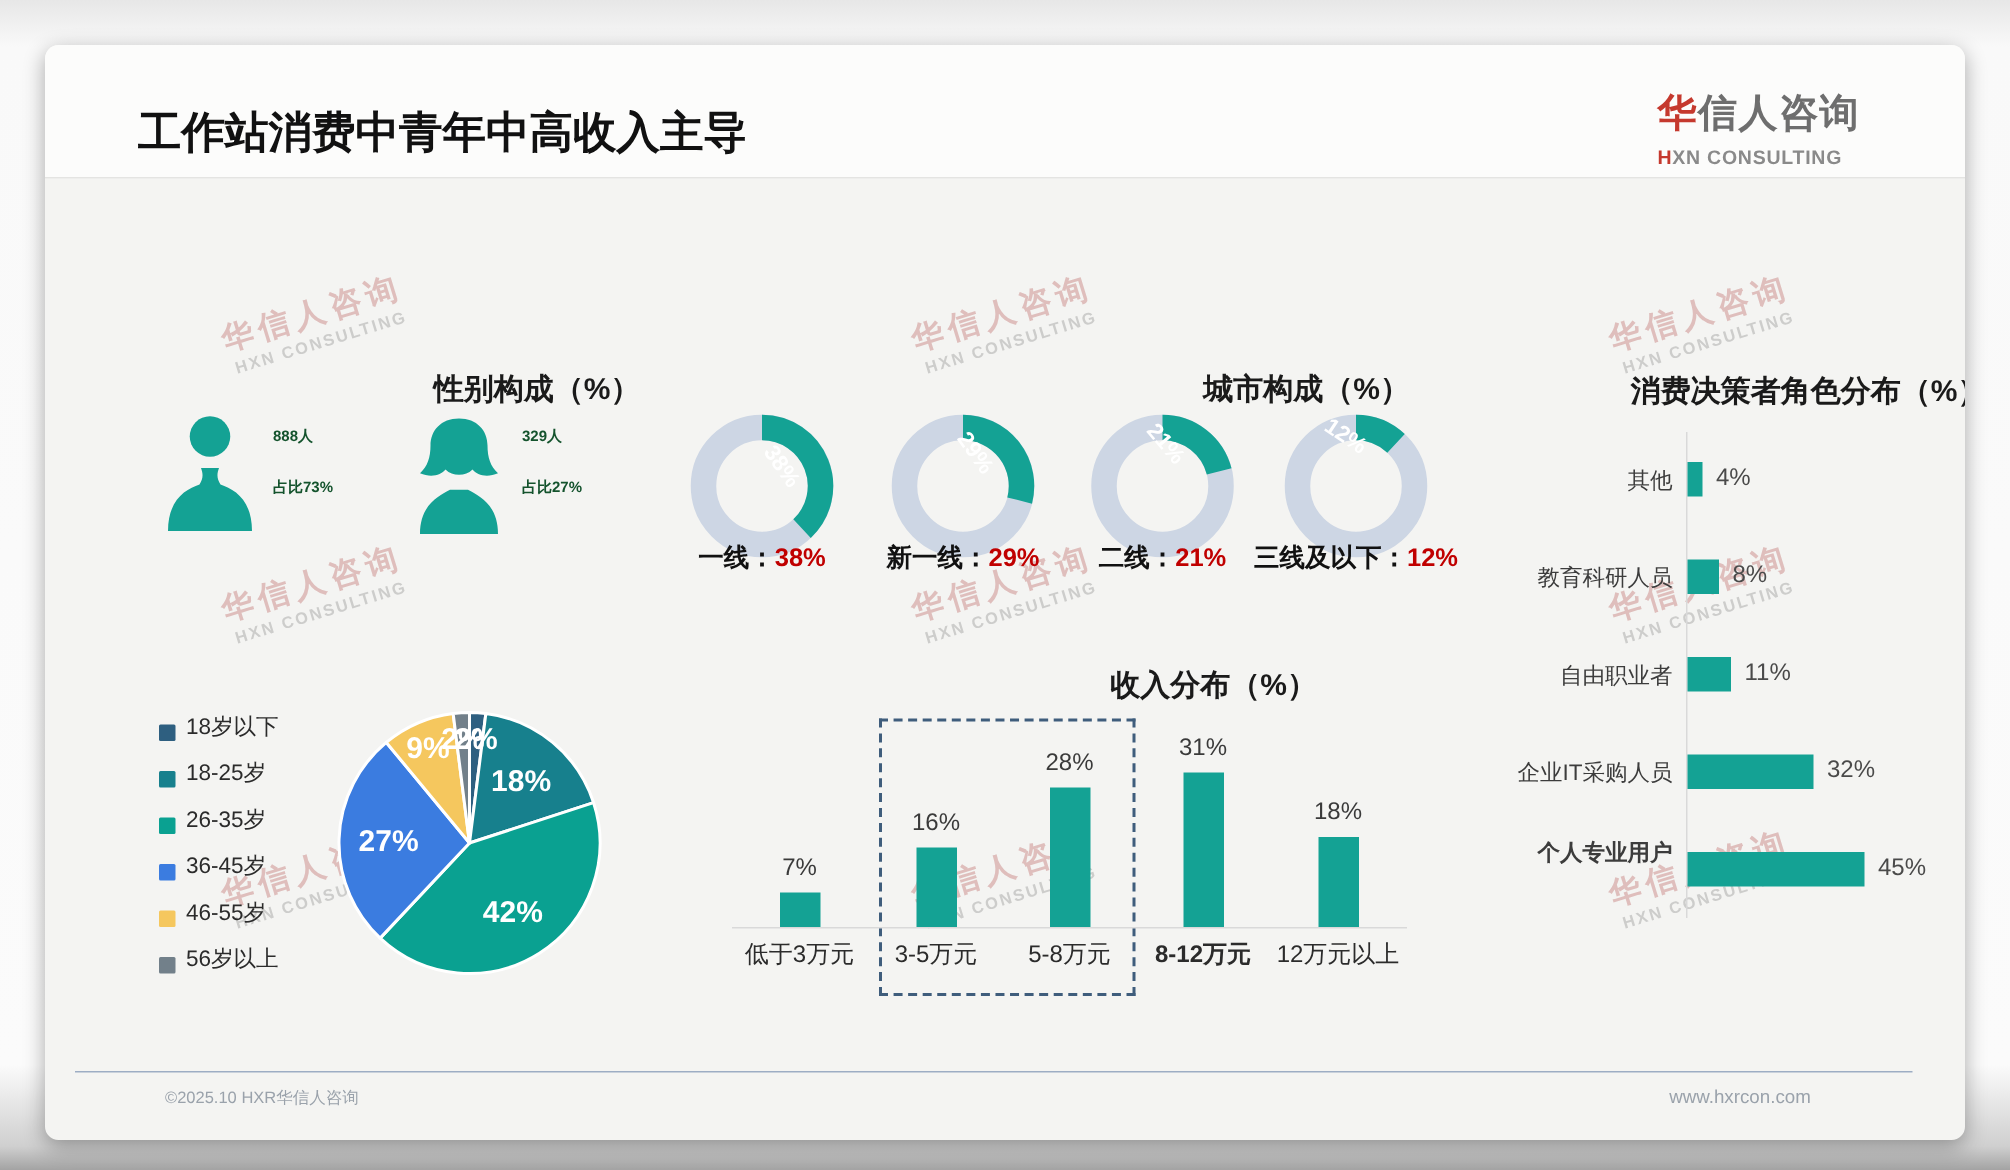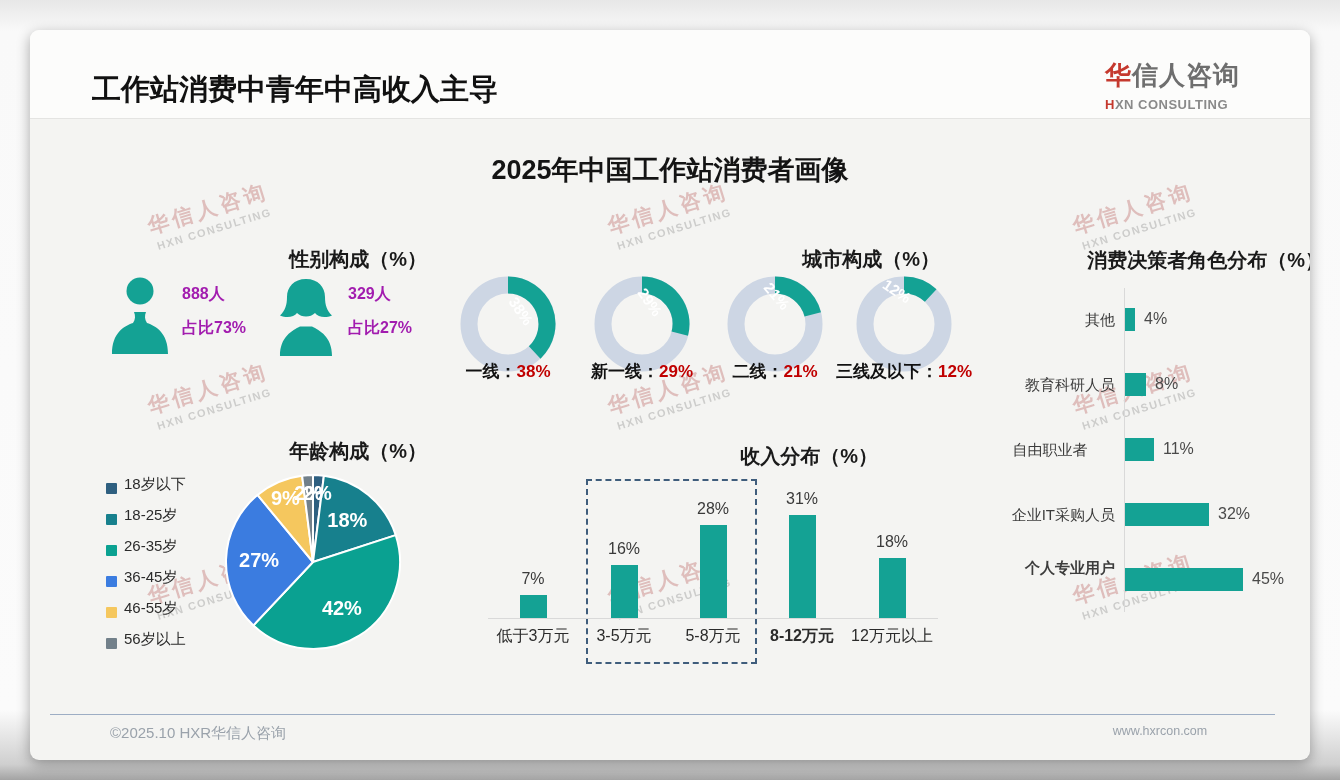--- a/index.html
+++ b/index.html
@@ -19,21 +19,21 @@
   .sec-title{position:absolute;font-size:20px;font-weight:700;color:#1a1a1a;text-align:right;white-space:nowrap;}
   .red{color:#C00000;}
 
   
   .wm{position:absolute;transform:translate(-50%,-50%) rotate(-17deg);text-align:center;pointer-events:none;}
   .wm-zh{font-size:21px;font-weight:700;letter-spacing:4px;color:rgba(201,135,133,.5);white-space:nowrap;}
   .wm-en{font-size:11px;font-weight:700;letter-spacing:1.5px;color:rgba(150,150,150,.42);margin-top:1px;white-space:nowrap;}
 
   
   .gicon{position:absolute;width:64px;height:78px;}
-  .gtxt{position:absolute;font-size:16px;font-weight:700;color:#a21caf;white-space:nowrap;}
+  .gtxt{position:absolute;font-size:10px;font-weight:700;color:#14532d;white-space:nowrap;}
 
   
   .donut-group{position:absolute;top:246px;width:136px;text-align:center;}
   .donut-pct{position:absolute;color:#fff;font-weight:700;font-size:15px;white-space:nowrap;}
   .donut-caption{position:absolute;top:84px;width:100%;text-align:center;font-size:17px;font-weight:700;color:#111;white-space:nowrap;}
 
   
   #decision-plot{position:absolute;left:955px;top:258px;width:325px;height:325px;}
   .daxis{position:absolute;left:139px;top:0;width:1px;height:324px;background:#d9d9d9;}
   .dcat{position:absolute;left:0;width:130px;text-align:right;font-size:15px;color:#3c3c3c;white-space:nowrap;}
@@ -50,21 +50,21 @@
   
   #income-plot{position:absolute;left:458px;top:440px;width:450px;height:148px;border-bottom:1px solid #d9d9d9;}
   .ibar{position:absolute;bottom:0;width:27px;}
   .ival{position:absolute;width:66px;text-align:center;font-size:16px;color:#3a3a3a;}
   .icat{position:absolute;top:156px;width:114px;text-align:center;font-size:16px;color:#2b2b2b;white-space:nowrap;}
   .dash-box{position:absolute;left:556px;top:449px;width:167px;height:181px;border:2px dashed #3f5d7c;}
 
   
   .sample-note{position:absolute;left:80px;top:658px;font-size:13.5px;color:#8c97a9;white-space:nowrap;}
   .footer-line{position:absolute;left:20px;top:684px;width:1225px;height:1px;background:#9dadc4;}
-  .footer-left{position:absolute;left:80px;top:694px;font-size:15px;color:#9aa2ab;}
+  .footer-left{position:absolute;left:80px;top:694px;font-size:11px;color:#9aa2ab;}
   .footer-right{position:absolute;left:1030px;top:694px;width:200px;text-align:center;font-size:12.5px;color:#9aa2ab;}
 </style>
 </head>
 <body>
 
 <div class="card">
 
   <div class="wm-layer" id="wm-layer">
       <div class="wm" style="left: 180px; top: 185px;">
         <div class="wm-zh">华信人咨询</div>
@@ -105,26 +105,24 @@
     </div>
 
   <div class="card-header">
     <h1 class="slide-title">工作站消费中青年中高收入主导</h1>
     <div class="logo">
       <div class="logo-zh"><span class="logo-accent">华</span><span class="logo-rest">信人咨询</span></div>
       <div class="logo-en"><span class="logo-h">H</span><span>XN CONSULTING</span></div>
     </div>
   </div>
 
-  <h2 class="main-title">2025年中国工作站消费者画像</h2>
 
   <div class="sec-title" style="left:57px;top:216px;width:340px;">性别构成（%）</div>
   <div class="sec-title" style="left:430px;top:216px;width:480px;">城市构成（%）</div>
   <div class="sec-title" style="left:975px;top:217px;width:320px;">消费决策者角色分布（%）</div>
-  <div class="sec-title" style="left:57px;top:408px;width:340px;">年龄构成（%）</div>
   <div class="sec-title" style="left:498px;top:413px;width:350px;">收入分布（%）</div>
 
   <div class="gicon" style="left:78px;top:246px;">
     <svg width="64" height="78" viewBox="0 0 64 78">
       <circle cx="32" cy="15" r="13.5" fill="#14A294"></circle>
       <path d="M4 78 C4 57 16 50 25 47 C27.5 43 27.5 40 26 36 L38 36 C36.5 40 36.5 43 39 47 C48 50 60 57 60 78 Z" fill="#14A294"></path>
     </svg>
   </div>
   <div class="gtxt" style="left:152px;top:254px;">888人</div>
   <div class="gtxt" style="left:152px;top:288px;">占比73%</div>
@@ -157,21 +155,21 @@
     </div>
 
   <div id="decision-plot">
     <div class="daxis"></div>
   <div class="dcat" style="top: 23px;">其他</div>
       <div class="dbar" style="top: 20px; width: 10px; background: rgb(20, 162, 148);"></div>
       <div class="dval" style="top: 22px; left: 159px;">4%</div>
       <div class="dcat" style="top: 88px;">教育科研人员</div>
       <div class="dbar" style="top: 85px; width: 21px; background: rgb(20, 162, 148);"></div>
       <div class="dval" style="top: 87px; left: 170px;">8%</div>
-      <div class="dcat" style="top: 153px; text-align: center;">自由职业者</div>
+      <div class="dcat" style="top: 153px;">自由职业者</div>
       <div class="dbar" style="top: 150px; width: 29px; background: rgb(20, 162, 148);"></div>
       <div class="dval" style="top: 152px; left: 178px;">11%</div>
       <div class="dcat" style="top: 218px;">企业IT采购人员</div>
       <div class="dbar" style="top: 215px; width: 84px; background: rgb(20, 162, 148);"></div>
       <div class="dval" style="top: 217px; left: 233px;">32%</div>
       <div class="dcat" style="top: 271px; font-weight: bold;">个人专业用户</div>
       <div class="dbar" style="top: 280px; width: 118px; background: rgb(20, 162, 148);"></div>
       <div class="dval" style="top: 282px; left: 267px;">45%</div>
     </div>
 

